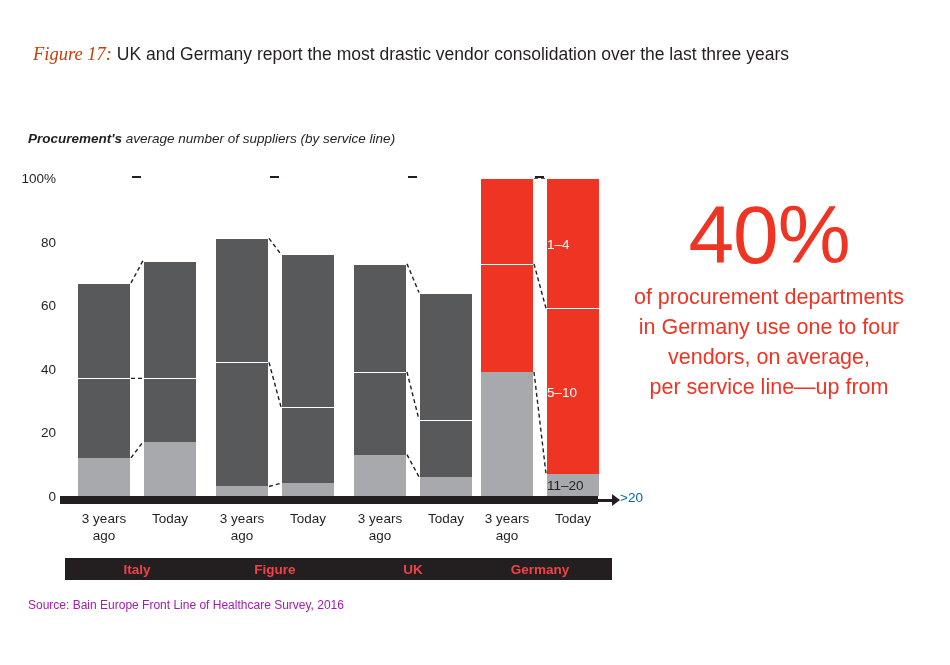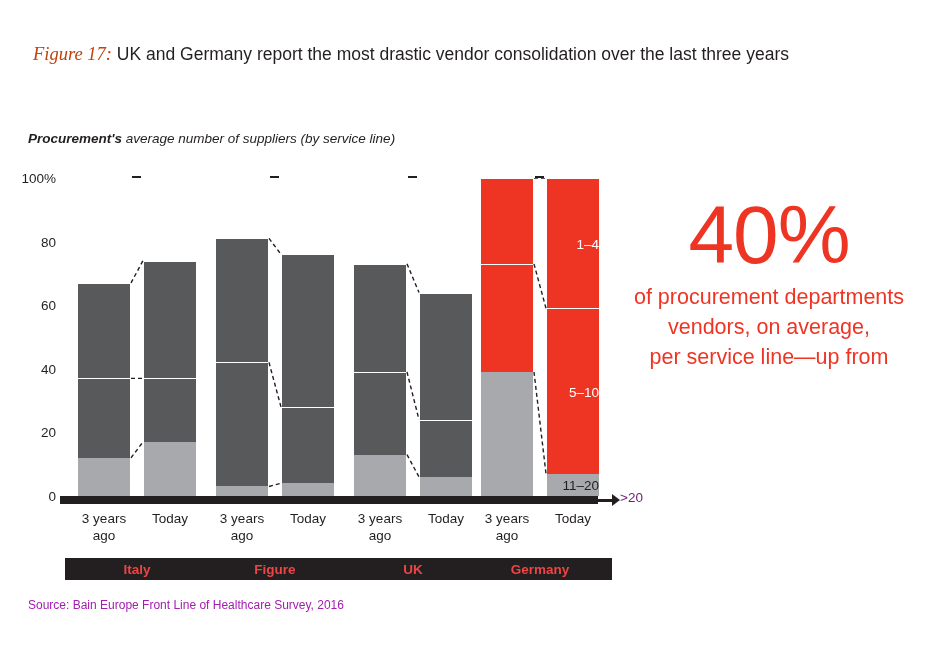--- a/index.html
+++ b/index.html
@@ -29,29 +29,29 @@
     position:absolute;left:60px;top:496px;width:538px;height:8px;background:#231f20;
   }
   .arrow-line{
     position:absolute;left:596px;top:498.5px;width:20px;height:3px;background:#231f20;
   }
   .arrow-head{
     position:absolute;left:612px;top:494px;width:0;height:0;
     border-top:6px solid transparent;border-bottom:6px solid transparent;
     border-left:8px solid #231f20;
   }
-  .gt20{position:absolute;left:620px;top:490px;font-size:13.5px;color:#701a75;}
+  .gt20{position:absolute;left:620px;top:490px;font-size:13.5px;color:#0369a1;}
 
   .group{position:absolute;bottom:0;height:318px;}
   .bar{position:absolute;bottom:0;width:52px;height:100%;}
   .seg{position:absolute;left:0;width:100%;box-sizing:border-box;border-top:1.5px solid #ffffff;}
   .seg.first{border-top:none;}
   .seg-label{
     position:absolute;left:0;right:0;top:50%;transform:translateY(-50%);
-    text-align:right;font-size:13.5px;color:#ffffff;
+    text-align:left;font-size:13.5px;color:#ffffff;
   }
   .seg-label.dark{color:#231f20;}
   .connector{position:absolute;pointer-events:none;}
 
   .tickmark{position:absolute;width:9px;height:2px;background:#231f20;}
 
   .xlab{
     position:absolute;top:510px;width:86px;text-align:center;
     font-size:13.5px;line-height:17px;color:#231f20;
   }
@@ -203,20 +203,21 @@
     <div class="xlab" style="left: 530px;">
       <div>Today</div>
     </div>
     <div class="ctylab" style="left: 468px; width: 144px;">Germany</div>
   </div>
 
 <div class="callout">
   <div class="big">40%</div>
   <div class="body">
     <div>of procurement departments</div>
+    <div>in Germany use one to four</div>
     <div>vendors, on average,</div>
     <div>per service line—up from</div>
   </div>
 </div>
 
 <div class="source">Source: Bain Europe Front Line of Healthcare Survey, 2016</div>
 
 <div class="tickmark" style="left: 132px; top: 176px;"></div>
 <div class="tickmark" style="left: 270px; top: 176px;"></div>
 <div class="tickmark" style="left: 408px; top: 176px;"></div>

